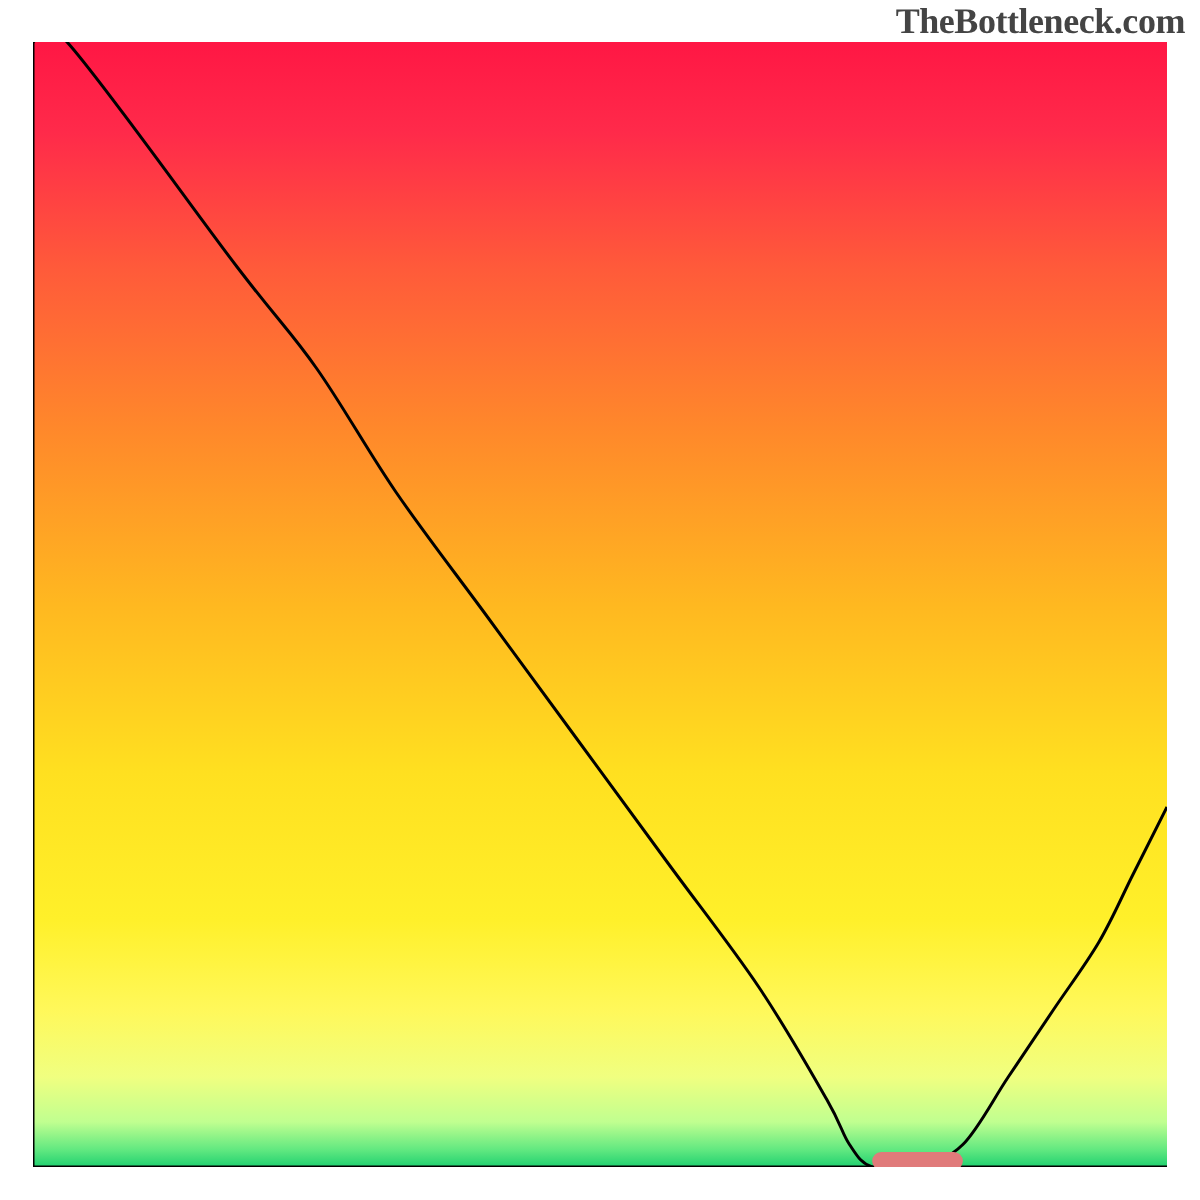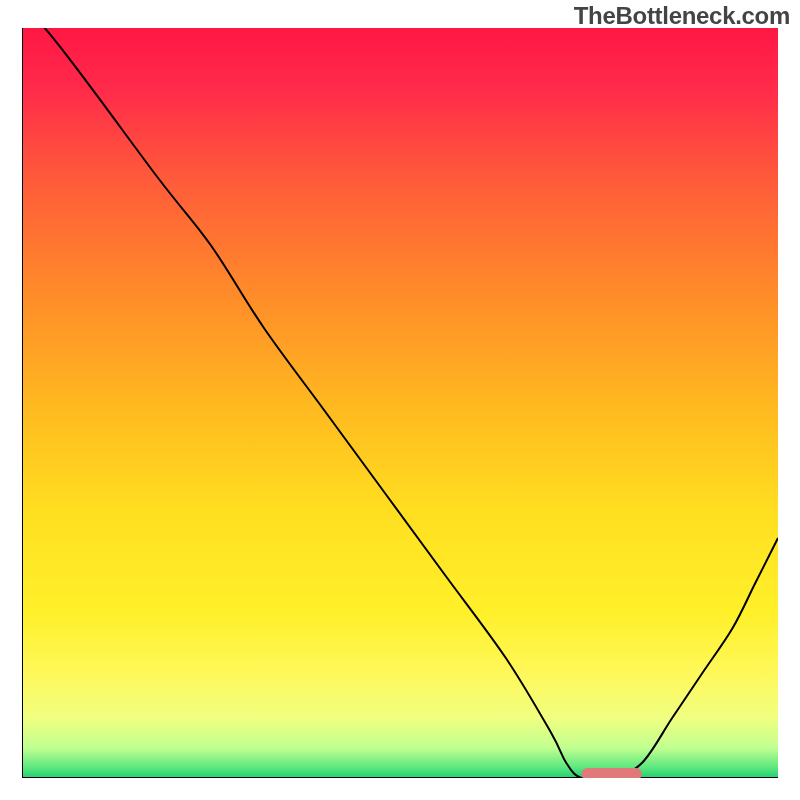--- a/index.html
+++ b/index.html
@@ -8,20 +8,21 @@
     width: 800px;
     height: 800px;
     overflow: hidden;
     background: #ffffff;
     font-family: Arial, Helvetica, sans-serif;
   }
   .chart-wrap {
     position: relative;
     width: 800px;
     height: 800px;
+    font-family: Liberation Serif, serif;
   }
   .watermark {
     position: absolute;
     top: 2px;
     right: 10px;
     font-size: 24px;
     font-weight: 600;
     color: #444;
     z-index: 10;
     pointer-events: none;

